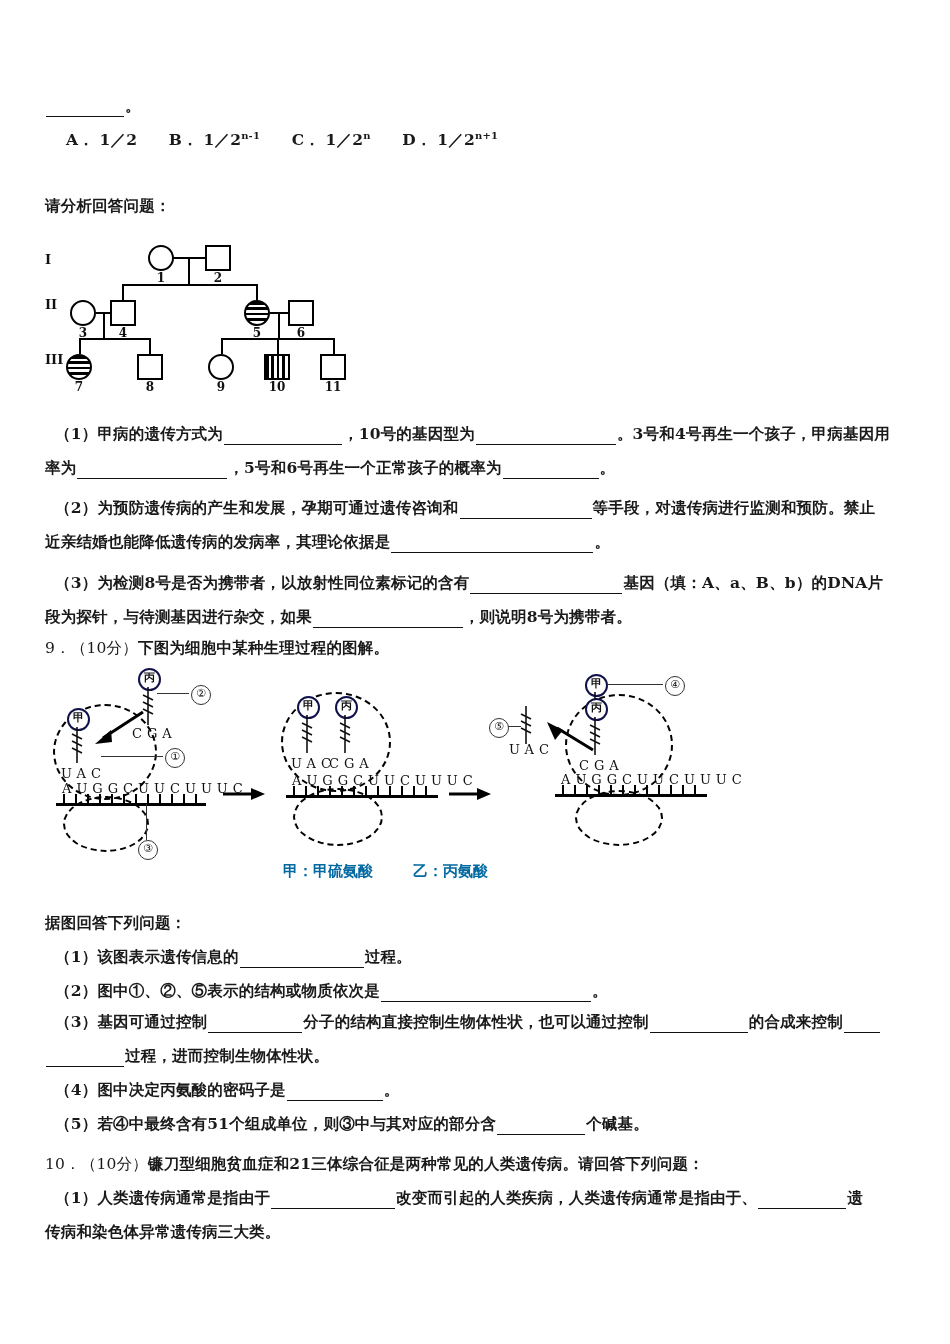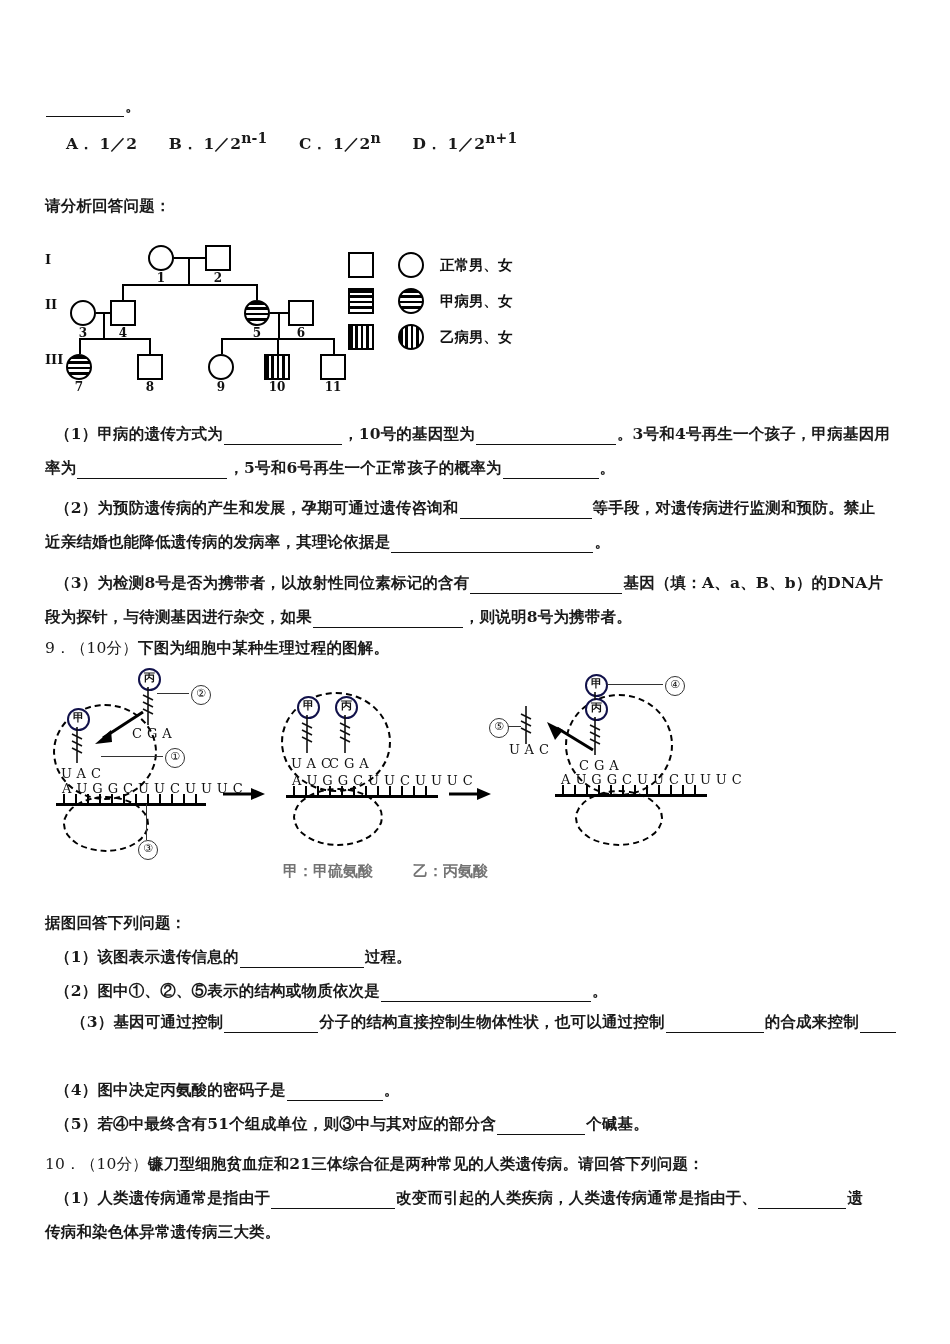--- a/index.html
+++ b/index.html
@@ -30,21 +30,21 @@
     white-space: nowrap;
     color: #1a1a1a;
   }
   .blank {
     display: inline-block;
     border-bottom: 1.6px solid #111;
     vertical-align: bottom;
     height: 14px;
     margin: 0 1px;
   }
-  .sup { font-size: 14px; vertical-align: super; }
+  .sup { font-size: 10px; vertical-align: super; }
   .num-label {
     font-family: "DejaVu Serif", "Liberation Serif", serif;
     font-weight: normal;
   }
 
   
   #opts { left: 66px; top: 130px; }
   #opts span.opt { margin-right: 26px; }
 
   
@@ -166,21 +166,21 @@
     background: #fff;
   }
   .leader { position: absolute; background: #333; }
   .leader.h { height: 1.4px; }
   .leader.v { width: 1.4px; }
   .fig9cap {
     position: absolute;
     font-family: "DejaVu Serif", "Liberation Serif", serif;
     font-weight: bold;
     font-size: 15px;
-    color: #737373;
+    color: #0369a1;
     white-space: nowrap;
   }
 </style>
 </head>
 <body>
 
 <div class="page">
 
   <div class="txt" id="q7blank" style="left:45px; top:96px;">
     <span class="blank" style="width:78px;"></span><span>。</span>
@@ -240,37 +240,20 @@
     <div class="sym sq" style="left:92px;  top:114px;"></div>
     <div class="idn" style="left:92px;  top:140px;">8</div>
     <div class="sym ci" style="left:163px; top:114px;"></div>
     <div class="idn" style="left:163px; top:140px;">9</div>
     <div class="sym sq vstripe" style="left:219px; top:114px;"></div>
     <div class="idn" style="left:219px; top:140px;">10</div>
     <div class="sym sq" style="left:275px; top:114px;"></div>
     <div class="idn" style="left:275px; top:140px;">11</div>
   </div>
 
-  <div id="legend">
-    <div class="lg-row" style="top:0px;">
-      <div class="sym sq" style="left:0px;  top:0px;"></div>
-      <div class="sym ci" style="left:50px; top:0px;"></div>
-      <span class="lg-txt" style="top:4px;">正常男、女</span>
-    </div>
-    <div class="lg-row" style="top:36px;">
-      <div class="sym sq hstripe" style="left:0px;  top:0px;"></div>
-      <div class="sym ci hstripe" style="left:50px; top:0px;"></div>
-      <span class="lg-txt" style="top:4px;">甲病男、女</span>
-    </div>
-    <div class="lg-row" style="top:72px;">
-      <div class="sym sq vstripe" style="left:0px;  top:0px;"></div>
-      <div class="sym ci vstripe" style="left:50px; top:0px;"></div>
-      <span class="lg-txt" style="top:4px;">乙病男、女</span>
-    </div>
-  </div>
 
   <div class="txt" style="left:55px; top:424px;">
     <span>（1）甲病的遗传方式为</span><span class="blank" style="width:118px;"></span><span>，10号的基因型为</span><span class="blank" style="width:140px;"></span><span>。3号和4号再生一个孩子，甲病基因用</span>
   </div>
   <div class="txt" style="left:45px; top:458px;">
     <span>率为</span><span class="blank" style="width:150px;"></span><span>，5号和6号再生一个正常孩子的概率为</span><span class="blank" style="width:96px;"></span><span>。</span>
   </div>
 
   <div class="txt" style="left:55px; top:498px;">
     <span>（2）为预防遗传病的产生和发展，孕期可通过遗传咨询和</span><span class="blank" style="width:132px;"></span><span>等手段，对遗传病进行监测和预防。禁止</span>
@@ -434,22 +417,25 @@
   <div class="fig9cap" style="left:413px; top:862px;">乙：丙氨酸</div>
 
   <div class="txt" style="left:45px; top:913px;">据图回答下列问题：</div>
 
   <div class="txt" style="left:55px; top:947px;">
     <span>（1）该图表示遗传信息的</span><span class="blank" style="width:124px;"></span><span>过程。</span>
   </div>
   <div class="txt" style="left:55px; top:981px;">
     <span>（2）图中①、②、⑤表示的结构或物质依次是</span><span class="blank" style="width:210px;"></span><span>。</span>
   </div>
-  <div class="txt" style="left:55px; top:1012px;margin-left:16px;">
+  <div class="txt" style="left:55px; top:1012px;">
     <span>（3）基因可通过控制</span><span class="blank" style="width:94px;"></span><span>分子的结构直接控制生物体性状，也可以通过控制</span><span class="blank" style="width:98px;"></span><span>的合成来控制</span><span class="blank" style="width:36px;"></span>
+  </div>
+  <div class="txt" style="left:45px; top:1046px;">
+    <span class="blank" style="width:78px;"></span><span>过程，进而控制生物体性状。</span>
   </div>
   <div class="txt" style="left:55px; top:1080px;">
     <span>（4）图中决定丙氨酸的密码子是</span><span class="blank" style="width:96px;"></span><span>。</span>
   </div>
   <div class="txt" style="left:55px; top:1114px;">
     <span>（5）若④中最终含有51个组成单位，则③中与其对应的部分含</span><span class="blank" style="width:88px;"></span><span>个碱基。</span>
   </div>
 
   <div class="txt" style="left:45px; top:1154px;">
     <span class="num-label">10．</span><span class="num-label">（10分）</span><span>镰刀型细胞贫血症和21三体综合征是两种常见的人类遗传病。请回答下列问题：</span>

